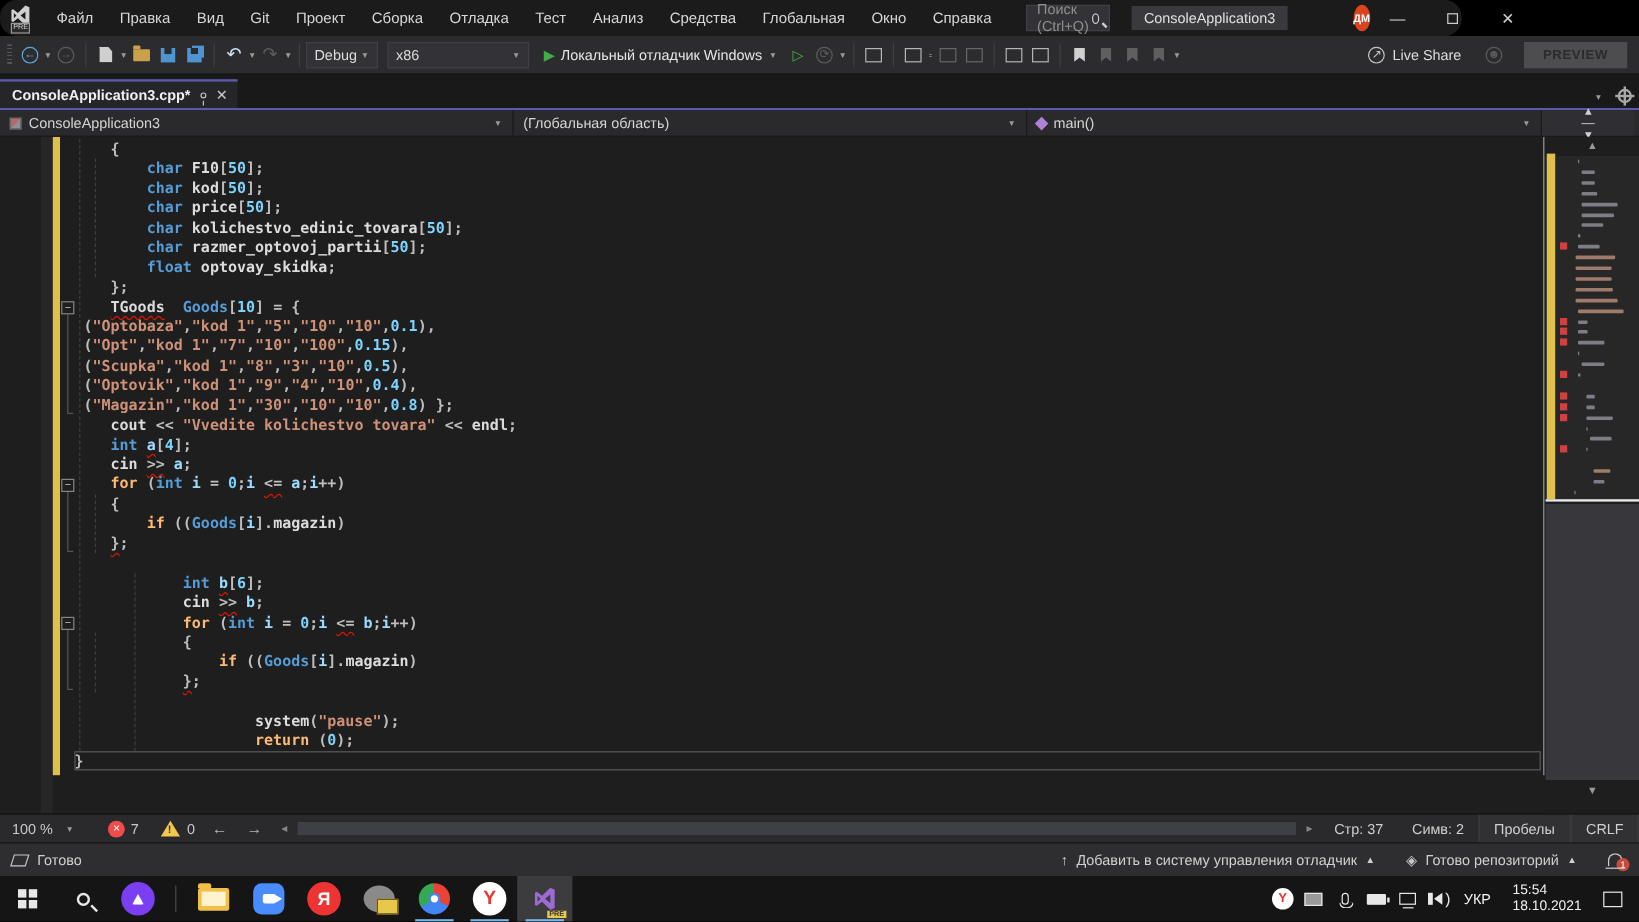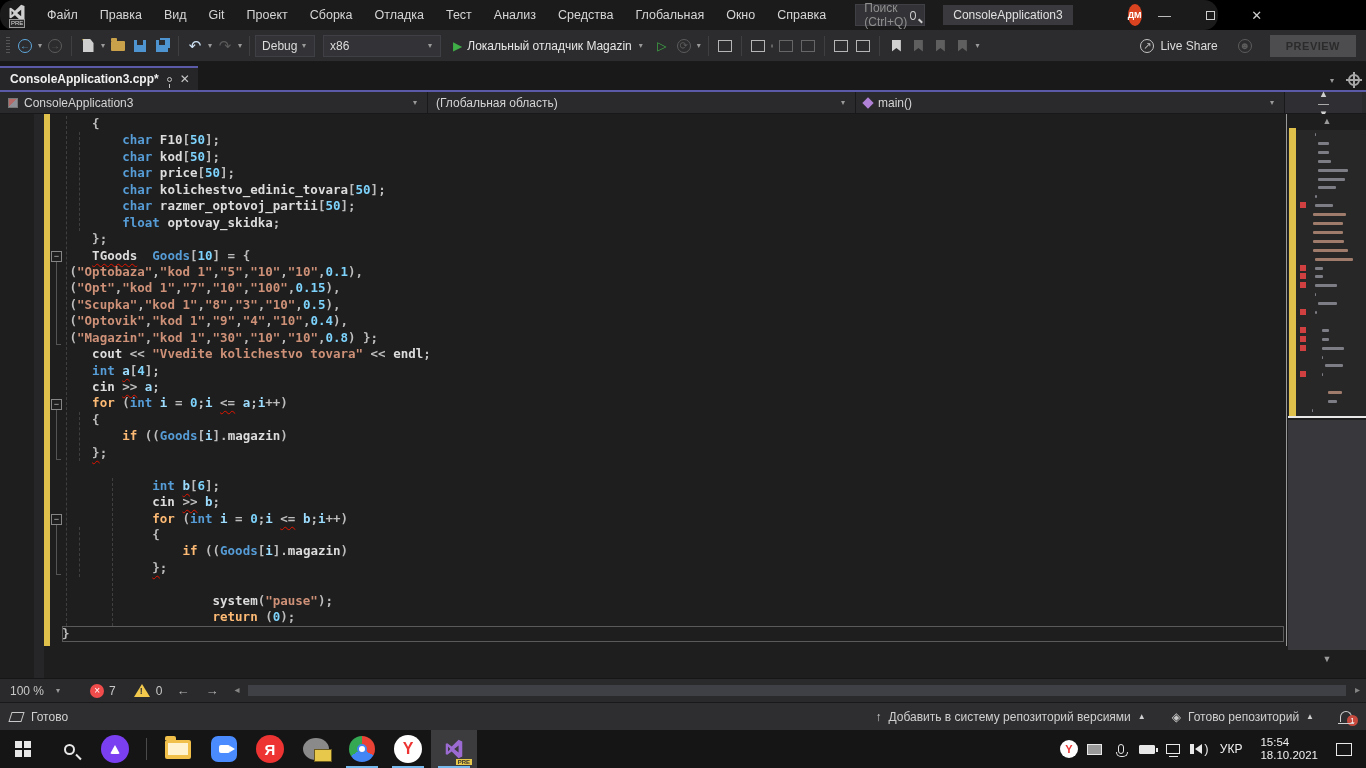--- a/index.html
+++ b/index.html
@@ -247,21 +247,21 @@
       <span class="caret">▾</span>
     </div>
   <div style="width:8px"></div>
   <div class="dd" style="width:118px">
       <span>x86</span>
       <span class="caret">▾</span>
     </div>
   <div style="width:6px"></div>
   <div class="run-group">
     <span class="play">▶</span>
-    <span class="run-label">Локальный отладчик Magazin</span>
+    <span class="run-label">Локальный отладчик Windows</span>
     <span class="caret">▾</span>
   </div>
   <div class="tb-btn">
       <span class="play">▷</span>
     </div>
   <div class="tb-btn">
       <span class="circ dis">⟳</span>
     </div>
   <span class="caret">▾</span>
   <div class="tb-sep"></div>
@@ -440,29 +440,35 @@
   </div>
   <div class="nav-arrows">
     <span>←</span>
     <span>→</span>
   </div>
   <div class="hscroll">
     <span class="harr" style="left:2px">◂</span>
     <div class="hthumb"></div>
     <span class="harr" style="right:2px">▸</span>
   </div>
+  <div class="ed-cells">
+    <div class="ed-cell">Стр: 37</div>
+    <div class="ed-cell">Симв: 2</div>
+    <div class="ed-cell boxed">Пробелы</div>
+    <div class="ed-cell boxed">CRLF</div>
+  </div>
 </div>
 
 <div class="statusbar">
   <span class="ready-ico"></span>
   <span>Готово</span>
   <div class="sb-right">
     <div class="sb-item">
       <span>↑</span>
-      <span>Добавить в систему репозиторий версиями</span>
+      <span>Добавить в систему управления отладчик</span>
       <span style="font-size:8px">▲</span>
     </div>
     <div class="sb-item">
       <span style="color:#c8c8c8">◈</span>
       <span>Готово репозиторий</span>
       <span style="font-size:8px">▲</span>
     </div>
     <div class="sb-item" style="position:relative">
       <span class="bell">
           <span class="bell-badge">1</span>

